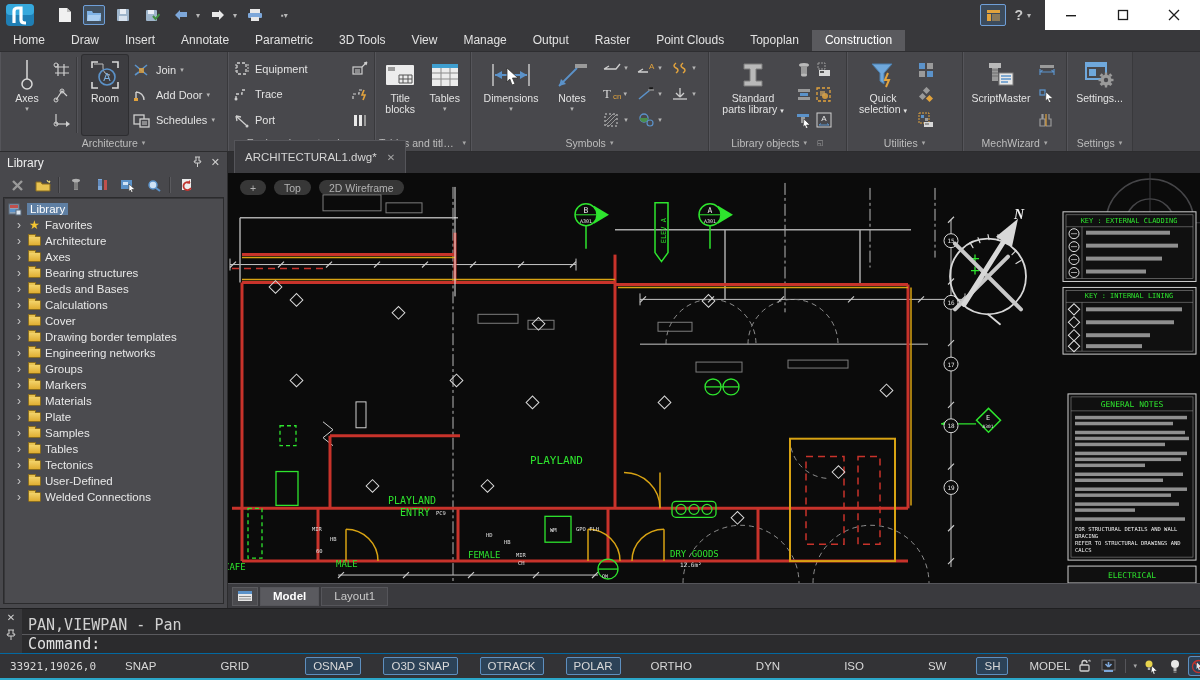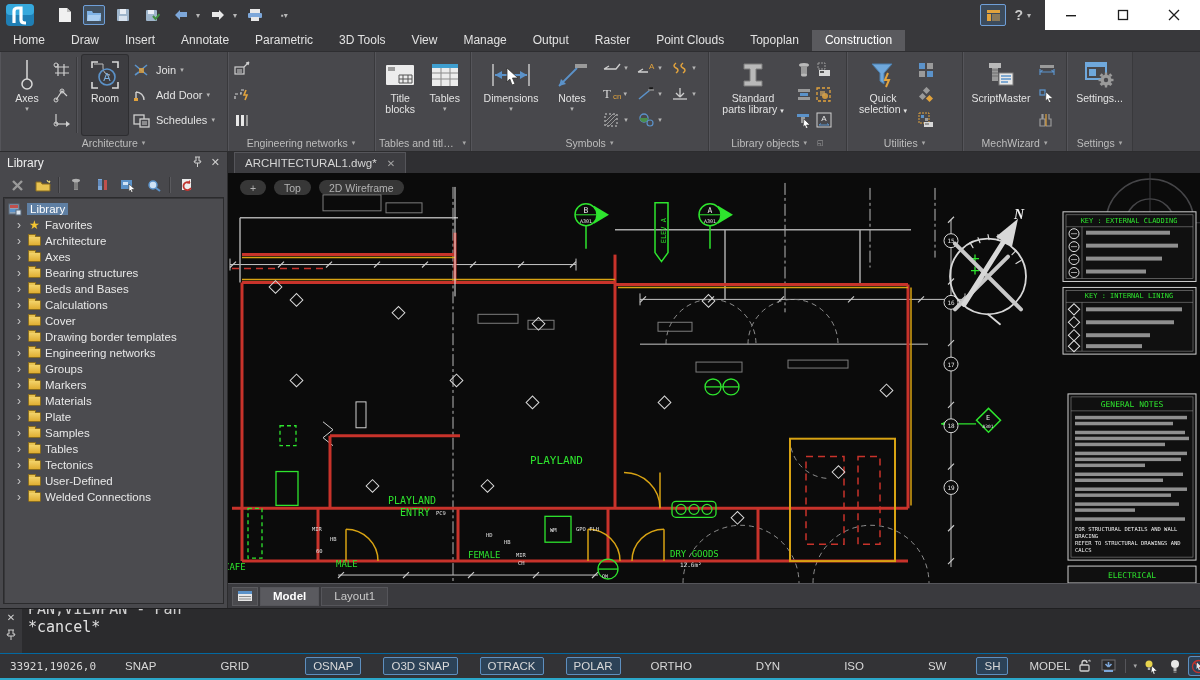--- a/index.html
+++ b/index.html
@@ -61,21 +61,21 @@
   .trow .chev { color:#c8c8c8; font-size:12px; width:10px; text-align:center; margin-left:8px; }
   .trow.root { margin-left:2px; gap:5px; }
   .trow.root .rlabel { background:#5f7fa3; color:#fff; padding:0 3px; }
   .folder { width:13px; height:10px; background:linear-gradient(#f3d36a,#dfae32); border:1px solid #8a6d1f; border-radius:1px; position:relative; flex:0 0 auto; }
   .folder:before { content:""; position:absolute; top:-3px; left:-1px; width:6px; height:2px; background:#e8c351; border:1px solid #8a6d1f; border-bottom:none; }
   .star { color:#f4c531; font-size:12px; width:13px; text-align:center; }
 
   
   .docarea { flex:1; display:flex; flex-direction:column; min-width:0; }
   .tabbar { height:21px; background:#2f2f32; display:flex; align-items:flex-end; padding-left:6px; }
-  .doctab { height:20px; background:#3d3d41; display:flex; align-items:center; gap:10px; padding:10px 10px; color:#d5d5d5; font-size:11.5px; border:1px solid #55555a; border-bottom:none; }
+  .doctab { height:20px; background:#3d3d41; display:flex; align-items:center; gap:10px; padding:16px 10px; color:#d5d5d5; font-size:11.5px; border:1px solid #55555a; border-bottom:none; }
   .doctab .x { color:#a5a5a5; font-size:10px; }
   .canvas { flex:1; position:relative; background:#0b0b0b; overflow:hidden; }
   .canvas svg.plan { position:absolute; inset:0; width:100%; height:100%; }
   .vpills { position:absolute; top:7px; left:12px; display:flex; gap:8px; z-index:3; }
   .pill { background:rgba(100,100,100,.5); color:#b2b2b2; font-size:10.5px; border-radius:8px; height:15px; display:flex; align-items:center; justify-content:center; padding:0 10px; }
   .pill.plus { width:26px; padding:0; }
 
   
   .modelbar { height:25px; background:#3a3a3e; display:flex; align-items:center; border-top:1px solid #55555a; padding-left:4px; gap:2px; }
   .mlicon { width:26px; height:19px; background:#4a4a4e; border:1px solid #5a5a5e; display:flex; align-items:center; justify-content:center; }
@@ -290,20 +290,44 @@
       </div>
       <div class="panel-cap">
           <span>Architecture</span>
           <span class="cap-dd">▾</span>
         </div>
     </div>
 
     <div class="panel" style="width:147px">
       <div class="panel-body" style="flex-direction:column; gap:0; padding-top:2px">
         <div style="display:flex; flex:1">
+          <div class="scol" style="flex:1">
+            <div class="sbtn">
+                <svg width="18" height="15" viewBox="0 0 18 15">
+                  <rect x="4" y="2" width="9" height="11" fill="none" stroke="#cfcfcf" stroke-width="1.3" stroke-dasharray="3 2"></rect>
+                  <path d="M2 4 h2 M2 7 h2 M2 10 h2 M14 4 h2 M14 7 h2 M14 10 h2" stroke="#cfcfcf"></path>
+                </svg>
+                <span>Equipment</span>
+              </div>
+            <div class="sbtn">
+                <svg width="18" height="15" viewBox="0 0 18 15">
+                  <path d="M3 12 v-5 h6 v-4 h5" stroke="#cfcfcf" stroke-width="1.3" fill="none" stroke-dasharray="3 2"></path>
+                  <circle cx="3" cy="12" r="1.5" fill="#cfcfcf"></circle>
+                </svg>
+                <span>Trace</span>
+              </div>
+            <div class="sbtn">
+                <svg width="18" height="15" viewBox="0 0 18 15">
+                  <path d="M3 3 l10 9" stroke="#cfcfcf" stroke-width="1.3"></path>
+                  <path d="M3 3 l1 5 M3 3 l5 1" stroke="#cfcfcf" stroke-width="1.3"></path>
+                  <circle cx="14" cy="13" r="1.5" fill="#cfcfcf"></circle>
+                </svg>
+                <span>Port</span>
+              </div>
+          </div>
           <div class="scol">
             <div class="sbtn">
                 <svg width="18" height="15" viewBox="0 0 18 15">
                   <rect x="2" y="6" width="9" height="7" fill="none" stroke="#cfcfcf" stroke-width="1.2"></rect>
                   <path d="M4 9 h5 M4 11 h5" stroke="#cfcfcf"></path>
                   <path d="M11 6 L16 1 M16 1 l-3 1 M16 1 l-1 3" stroke="#cfcfcf" stroke-width="1.1"></path>
                 </svg>
               </div>
             <div class="sbtn">
                 <svg width="18" height="15" viewBox="0 0 18 15">
@@ -1135,22 +1159,22 @@
   <div class="cmd">
     <div class="cmd-gutter">
       <span class="gx">✕</span>
       <span><svg width="10" height="11" viewBox="0 0 10 11">
             <path d="M2 1 h6 M3 1 v4 h-2 l1 2 h6 l1-2 h-2 V1 M5 7 v4" stroke="#cfcfcf" fill="none"></path>
           </svg></span>
     </div>
     <div class="cmd-body">
       <div class="cmd-hist">
         <div class="l1" style="margin-top:-6px">PAN,VIEWPAN - Pan</div>
-        <div>*cancel*</div>
-      </div>
+      </div>
+      <div class="cmd-prompt">Command:</div>
     </div>
   </div>
 
   <div class="status">
     <div class="coords">33921,19026,0</div>
     <div class="tgl">SNAP</div>
     <div class="ssep"></div>
     <div class="tgl">GRID</div>
     <div class="ssep"></div>
     <div class="tgl on">OSNAP</div>

